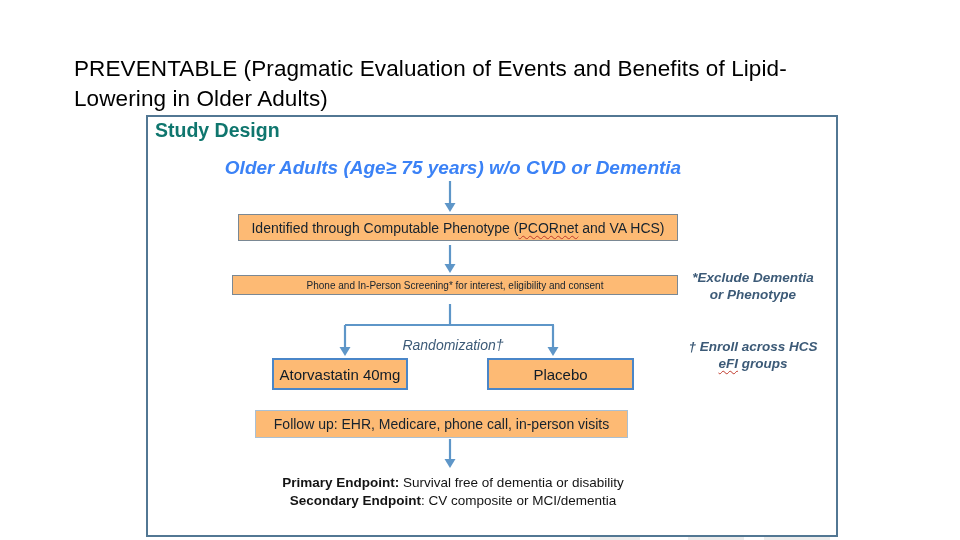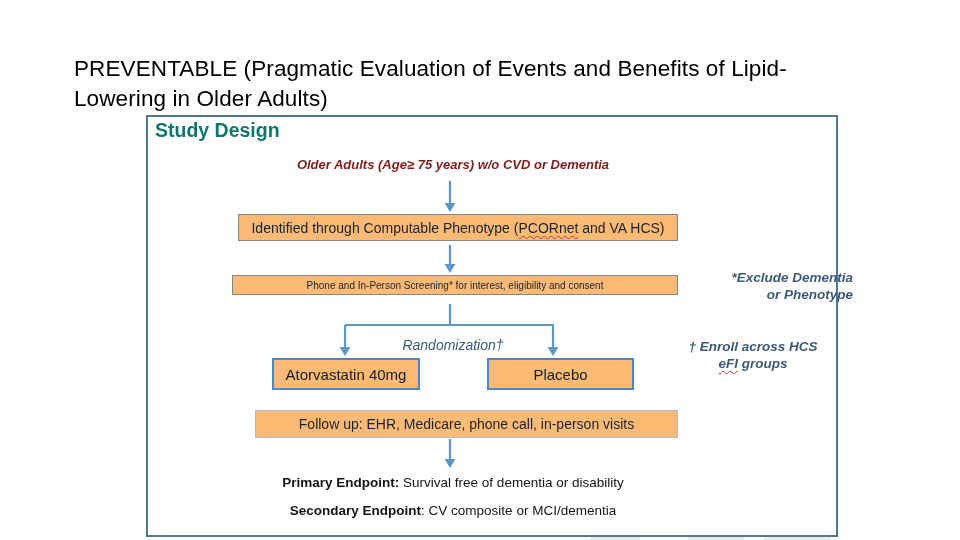--- a/index.html
+++ b/index.html
@@ -24,62 +24,62 @@
   .design-inner { position: absolute; left: 0; top: 0; width: 688px; height: 418px; }
 
   .design-heading {
     position: absolute; left: 7px; top: 2px;
     font-size: 19.5px; font-weight: 700; color: #0f766e;
   }
 
   .flow-center { position: absolute; left: 25px; width: 560px; text-align: center; }
 
   .population {
-    top: 40px; font-size: 13px; font-style: italic; font-weight: 600;
-    color: #7f1d1d;
+    top: 40px; font-size: 19px; font-style: italic; font-weight: 600;
+    color: #3b82f6;
   }
 
   .flow-box {
     position: absolute; box-sizing: border-box; background: #fdba74;
     display: flex; align-items: center; justify-content: center;
     color: #16222e; white-space: nowrap;
   }
   .box-identified { left: 90px; top: 97px; width: 440px; height: 27px;
     border: 1px solid #7a8894; font-size: 14px; }
   .box-screening { left: 84px; top: 158px; width: 446px; height: 20px;
     border: 1px solid #7a8894; font-size: 10px; justify-content: center; }
   .box-arm {
     border: 2.5px solid #4a86c8; font-size: 15px; color: #101c28;
   }
-  .box-atorvastatin { left: 124px; top: 241px; width: 148px; height: 32px; }
+  .box-atorvastatin { left: 124px; top: 241px; width: 136px; height: 32px; }
   .box-placebo { left: 339px; top: 241px; width: 147px; height: 32px; text-align: center; }
-  .box-followup { left: 107px; top: 293px; width: 423px; height: 28px;
+  .box-followup { left: 107px; top: 293px; width: 373px; height: 28px;
     border: 1px solid #a9c0d4; font-size: 14px; }
 
   .randomization {
     top: 220px; font-size: 14px; font-weight: 400; font-style: italic;
     color: #3c5a77;
   }
 
   .annotation {
     position: absolute; left: 505px; width: 200px; text-align: center;
     font-size: 13.5px; font-style: italic; font-weight: 600;
     color: #3c5a77; line-height: 17px;
   }
-  .ann-exclude { top: 152px; text-align: right; }
+  .ann-exclude { top: 152px; }
   .ann-enroll { top: 221px; }
   .ann-median { top: 297px; }
 
   .endpoint {
     position: absolute; left: 25px; width: 560px; text-align: center;
     font-size: 13.5px; color: #141414;
   }
   .endpoint b { font-weight: 700; margin-top: 28px; }
   .ep-primary { top: 358px; }
-  .ep-secondary { top: 386px; }
+  .ep-secondary { top: 376px; }
 
   .squiggle {
     text-decoration-line: underline;
     text-decoration-style: wavy;
     text-decoration-color: #c0392b;
     text-decoration-thickness: 1px;
     text-underline-offset: 2px;
   }
 
   .connectors { position: absolute; left: 0; top: 0; pointer-events: none; }

